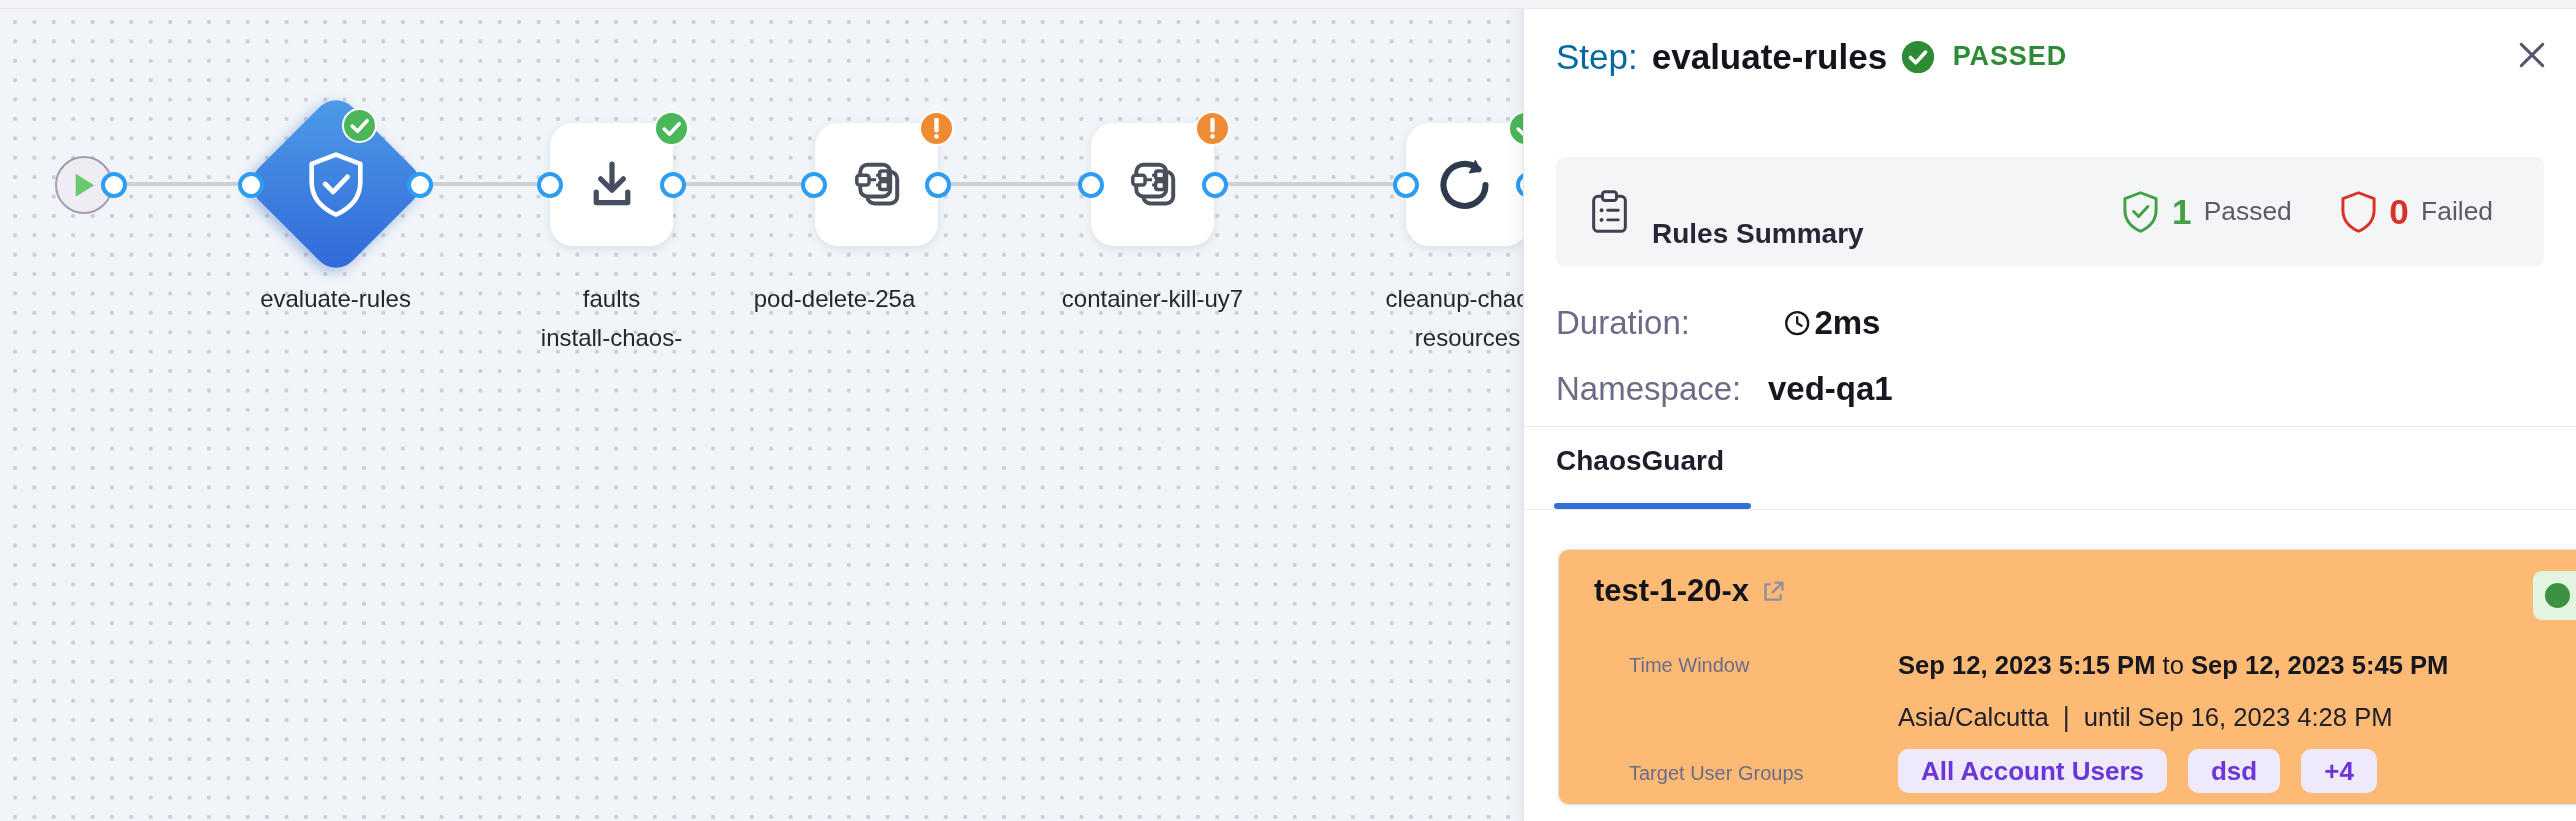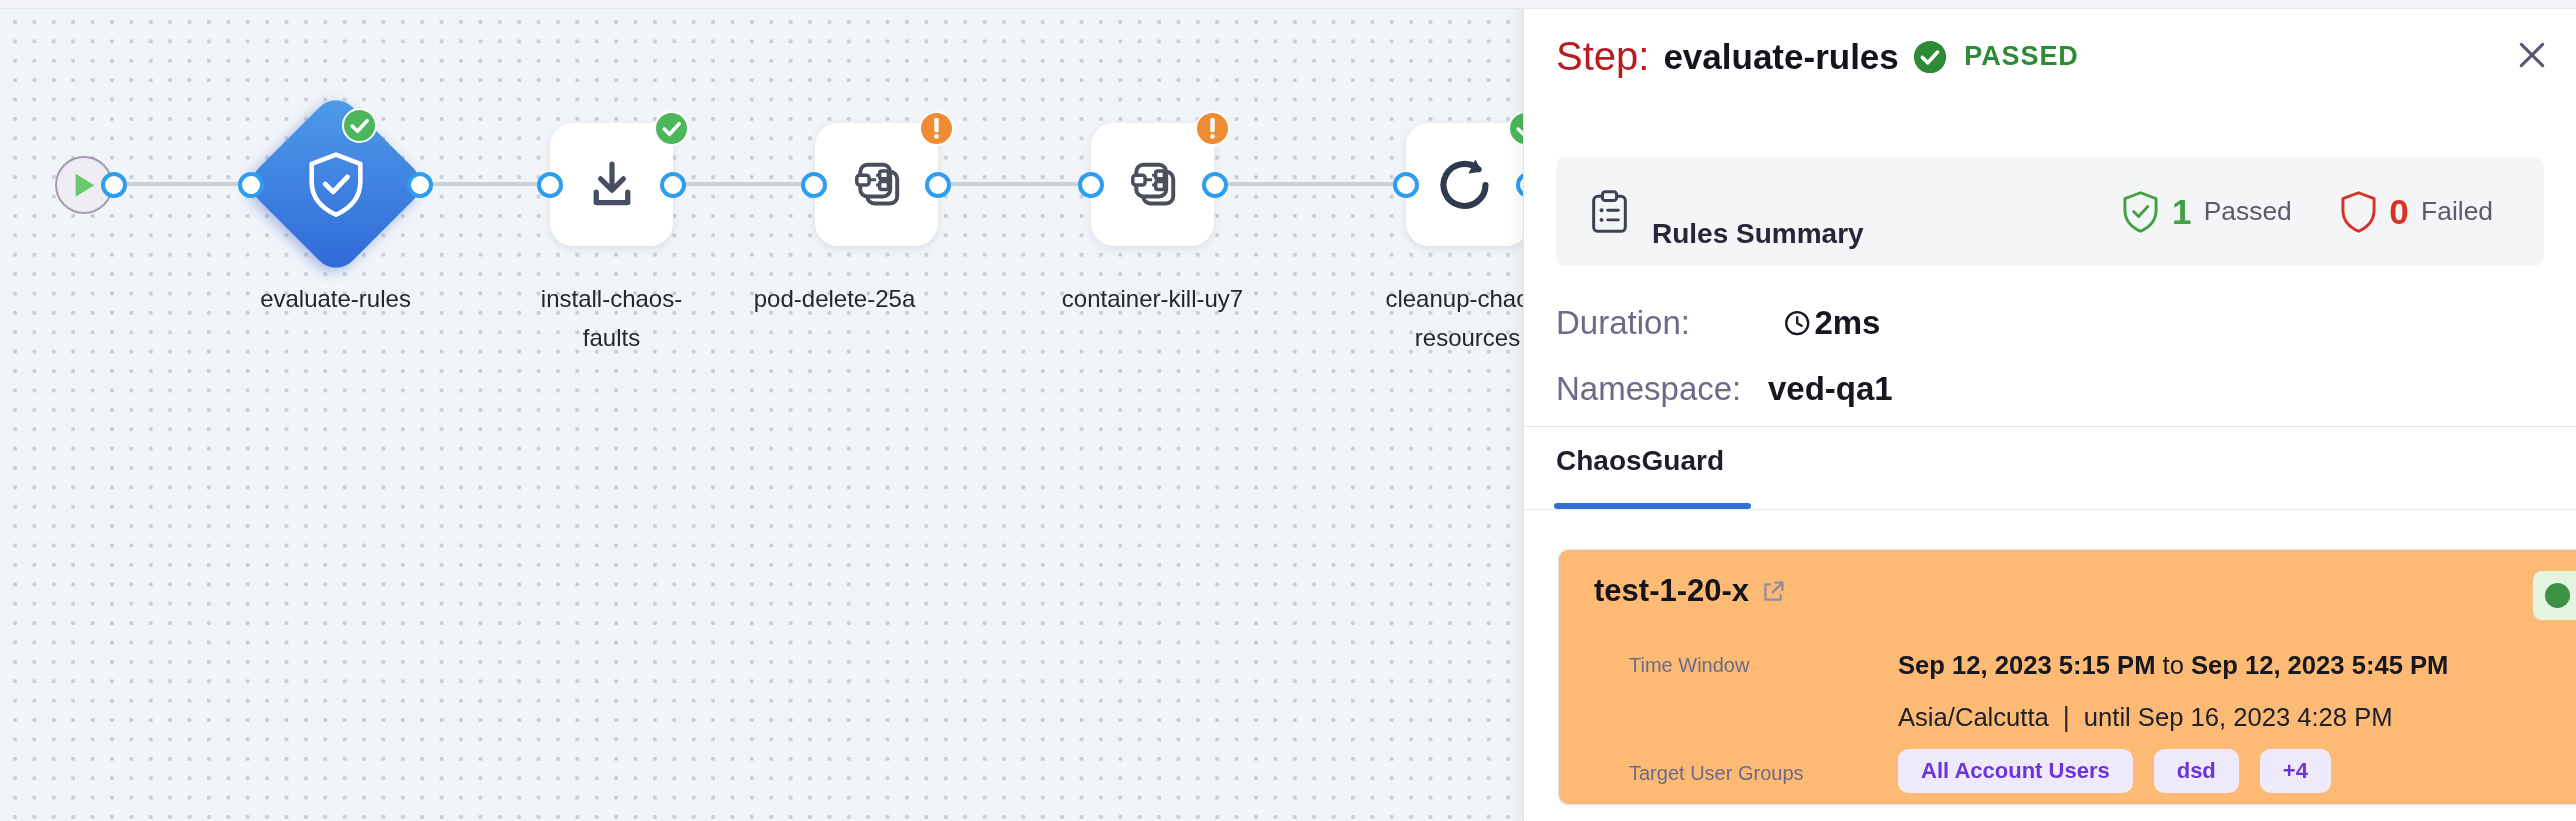--- a/index.html
+++ b/index.html
@@ -43,21 +43,21 @@
     font-size:24px; line-height:39px; color:#23272e; }
   .l-eval { left:177px; } .l-install { left:453px; } .l-pod { left:676px; }
   .l-container { left:994px; } .l-cleanup { left:1309px; }
 
   
   .panel { position:absolute; left:1523px; top:0; width:1053px; height:822px; background:#fff;
     border-left:0.9px solid #e3e3ea; box-shadow:-5.3px 0 14px rgba(20,20,50,0.06); z-index:20; }
 
   .p-header { position:absolute; left:32px; top:30px; right:79px; height:53px;
     display:flex; align-items:center; gap:14px; }
-  .ph-prefix { font-size:40px; color:#b91c1c; }
+  .ph-prefix { font-size:35px; color:#0369a1; }
   .ph-name { font-size:35px; font-weight:bold; color:#14141d; }
   .ph-status { font-size:27px; font-weight:bold; color:#2e8b35; letter-spacing:0.9px; margin-left:3.5px; }
   .close-btn { position:absolute; top:35px; right:25px; width:39px; height:39px; border:none; background:none;
     cursor:pointer; display:flex; align-items:center; justify-content:center; }
 
   .rules-band { position:absolute; left:32px; right:32px; top:157px; height:109px; background:#f4f5f7;
     border-radius:8.8px; display:flex; align-items:center; padding:0 51px 0 34px; }
   .rb-title { font-size:28px; font-weight:bold; color:#262637; margin-left:23px;margin-top:44px; }
   .rb-right { margin-left:auto; display:flex; align-items:center; }
   .rb-count-pass { font-size:35px; font-weight:bold; color:#43a047; margin:0 12.3px 0 10.6px; }
@@ -87,21 +87,21 @@
   .gc-badge-dot { width:25px; height:25px; border-radius:50%; background:#3d9142; }
   .gc-badge-text { font-size:26.4px; font-weight:bold; color:#378a3c; letter-spacing:0.4px; }
   .gc-label { position:absolute; left:70px; width:270px; font-size:20px; color:#6b6b88; }
   .gc-time-label { top:104px; } .gc-target-label { top:212px; }
   .gc-time-value { position:absolute; left:339px; top:101px; font-size:25.6px; color:#17171f; }
   .gc-time-value b { font-weight:bold; } .gc-to { font-weight:normal; padding:0 7px; }
   .gc-tz { position:absolute; left:339px; top:152px; font-size:25.6px; color:#20202b; display:flex; align-items:center; }
   .gc-tz-pipe { margin:0 14px; color:#2a2a35; font-size:27px; }
   .gc-tags { position:absolute; left:339px; top:199px; display:flex; gap:21px; }
   .tagpill { height:44px; line-height:44px; padding:0 23px; border-radius:10.6px; background:#eeeafb;
-    color:#6a35d9; font-size:22px; font-weight:bold; }
+    color:#6a35d9; font-size:26px; font-weight:bold; }
 </style>
 </head>
 <body>
 
 <div id="app">
 
   <div class="canvas">
 
     <div class="edge"></div>
 
@@ -190,22 +190,22 @@
         </svg>
     </div>
     <div class="badge ok" style="left:1508px; top:111px;">
       <svg width="19.4" height="16" viewBox="0 0 22 18">
           <path d="M2.5 9 L8.5 15 L19.5 3" fill="none" stroke="#fff" stroke-width="4" stroke-linecap="round" stroke-linejoin="round"></path>
         </svg>
     </div>
 
     <div class="node-label l-eval">evaluate-rules</div>
     <div class="node-label l-install">
+      <div>faults</div>
       <div>install-chaos-</div>
-      <div>faults</div>
     </div>
     <div class="node-label l-pod">pod-delete-25a</div>
     <div class="node-label l-container">container-kill-uy7</div>
     <div class="node-label l-cleanup">
       <div>cleanup-chaos-</div>
       <div>resources</div>
     </div>
   </div>
 
   <div class="panel">

